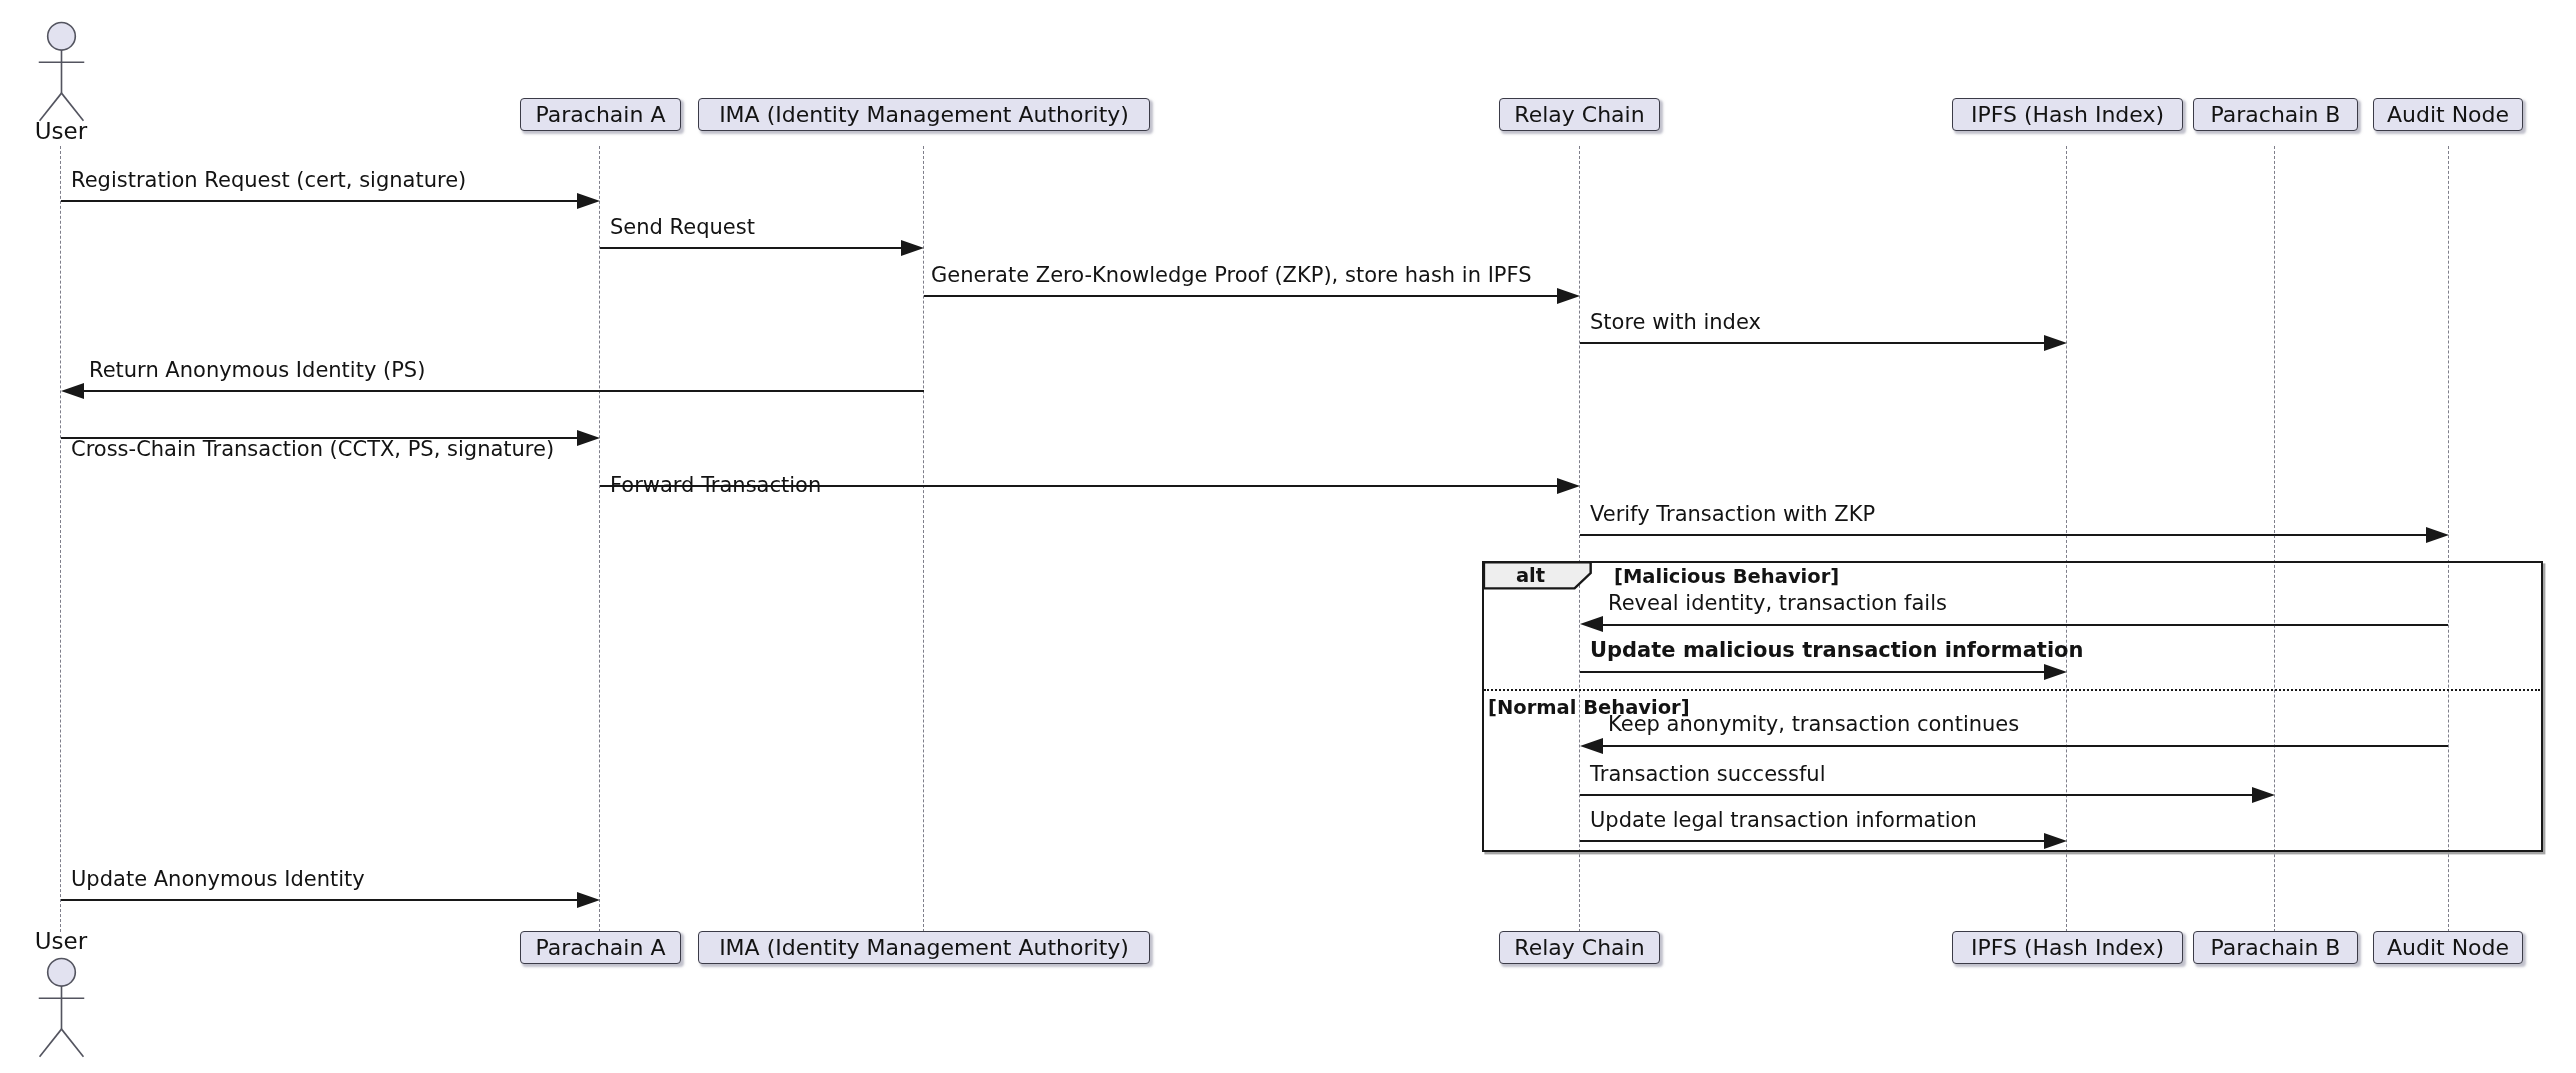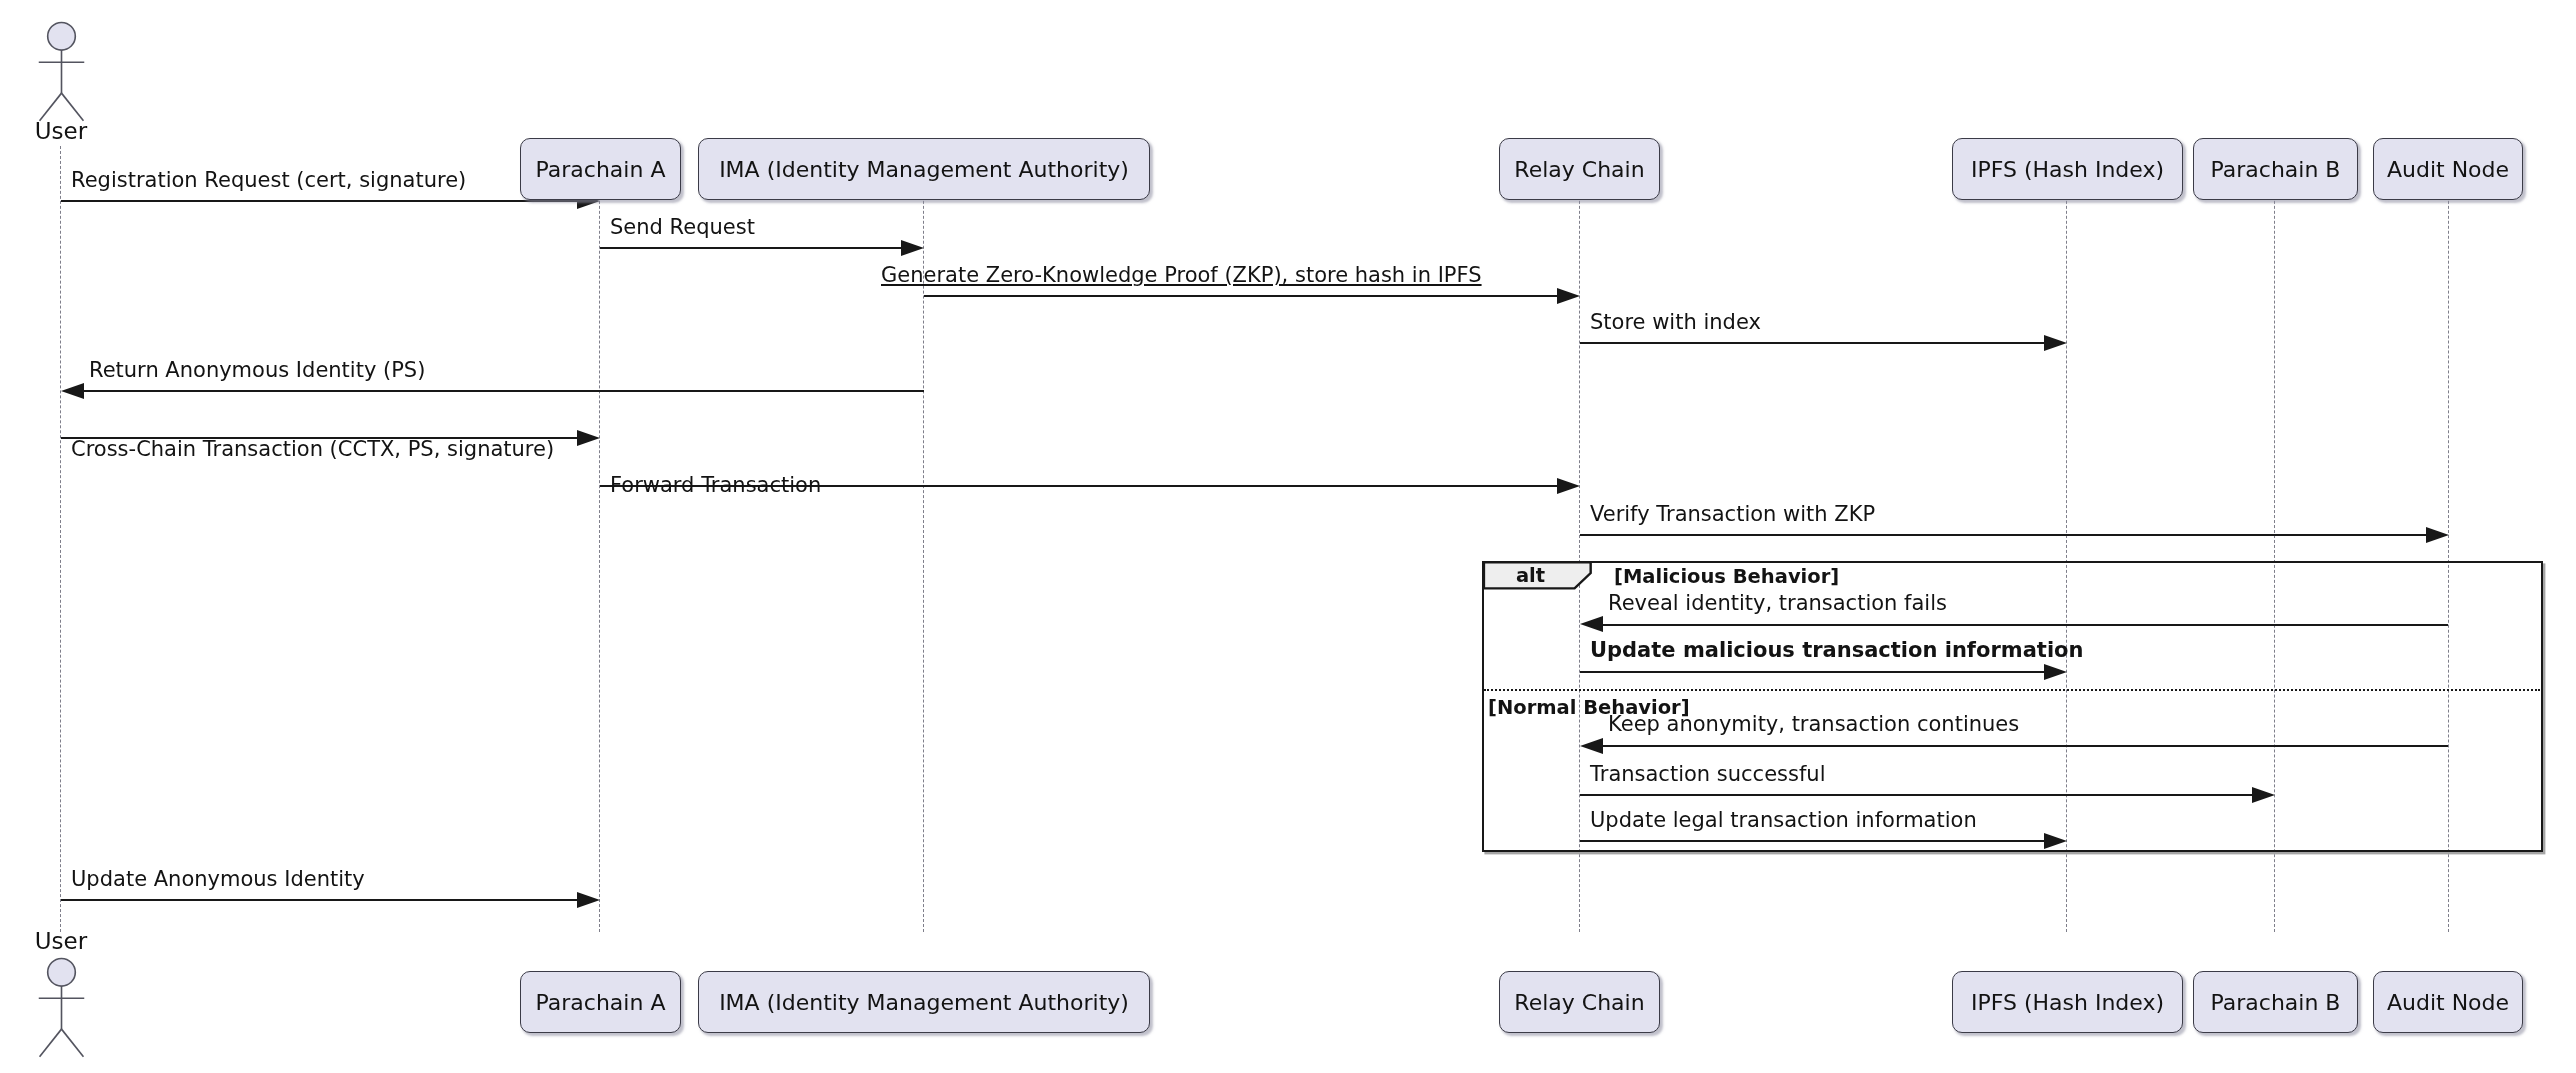--- a/index.html
+++ b/index.html
@@ -1,25 +1,25 @@
 <!DOCTYPE html>
 <html style="font-size:13px"><head>
 <meta charset="utf-8">
 <style>
   html,body{margin:0;padding:0;background:#ffffff;}
   #stage{
     position:relative;width:2576px;height:1073px;background:#ffffff;overflow:hidden;
     font-family:"DejaVu Sans","Liberation Sans",sans-serif;color:#131313;
   }
   .pbox{
-    position:absolute;box-sizing:border-box;height:62px;
-    background:#E2E2F0;border:1.6px solid #3b3b47;border-radius:10px;
+    position:absolute;box-sizing:border-box;height:33px;
+    background:#E2E2F0;border:1.6px solid #3b3b47;border-radius:4px;
     box-shadow:2.4px 2.4px 2.4px rgba(140,140,160,.55);
     display:flex;align-items:center;justify-content:center;
-    font-size:22px;white-space:nowrap;z-index:6;margin-top:40px;
+    font-size:22px;white-space:nowrap;z-index:6;
   }
   .lifeline{position:absolute;width:0;border-left:1.6px dashed #7e7e8a;z-index:1;}
   .mlabel{position:absolute;font-size:21px;height:26px;line-height:26px;white-space:nowrap;z-index:4;}
   .mline{position:absolute;height:2.4px;background:#181818;z-index:3;}
   .ah{position:absolute;width:0;height:0;border-top:8.1px solid transparent;border-bottom:8.1px solid transparent;z-index:4;}
   .ah-r{border-left:23px solid #181818;}
   .ah-l{border-right:23px solid #181818;}
   .frame{position:absolute;box-sizing:border-box;border:2.4px solid #181818;background:transparent;box-shadow:2.4px 2.4px 0 #a5a5a5;z-index:2;}
   .divider{position:absolute;height:0;border-top:2.4px dotted #181818;z-index:3;}
   .guard{position:absolute;font-weight:bold;font-size:19.5px;height:24.4px;line-height:24.4px;white-space:nowrap;z-index:5;}
@@ -42,21 +42,21 @@
     <div class="frame" style="left: 1482px; top: 561px; width: 1061px; height: 291px;"></div>
     <div class="divider" style="left: 1484px; top: 689px; width: 1056px;"></div>
     <div class="mline" style="left: 61px; top: 200px; width: 520px;"></div>
     <div class="ah ah-r" style="left: 577px; top: 193px;"></div>
     <div class="mlabel" style="left: 71px; top: 167px;">Registration Request (cert, signature)</div>
     <div class="mline" style="left: 600px; top: 247px; width: 304px;"></div>
     <div class="ah ah-r" style="left: 901px; top: 240px;"></div>
     <div class="mlabel" style="left: 610px; top: 214px;">Send Request</div>
     <div class="mline" style="left: 924px; top: 295px; width: 637px;"></div>
     <div class="ah ah-r" style="left: 1557px; top: 288px;"></div>
-    <div class="mlabel" style="left: 881px; top: 262px; text-decoration: underline;">Generate Zero-Knowledge Proof (ZKP), store hash in IPFS</div>
+    <div class="mlabel" style="left: 931px; top: 262px;">Generate Zero-Knowledge Proof (ZKP), store hash in IPFS</div>
     <div class="mline" style="left: 1580px; top: 342px; width: 468px;"></div>
     <div class="ah ah-r" style="left: 2044px; top: 335px;"></div>
     <div class="mlabel" style="left: 1590px; top: 309px;">Store with index</div>
     <div class="mline" style="left: 81px; top: 390px; width: 843px;"></div>
     <div class="ah ah-l" style="left: 61px; top: 383px;"></div>
     <div class="mlabel" style="left: 89px; top: 357px;">Return Anonymous Identity (PS)</div>
     <div class="mline" style="left: 61px; top: 437px; width: 520px;"></div>
     <div class="ah ah-r" style="left: 577px; top: 430px;"></div>
     <div class="mlabel" style="left: 71px; top: 404px; margin-top: 32px;">Cross-Chain Transaction (CCTX, PS, signature)</div>
     <div class="mline" style="left: 600px; top: 485px; width: 960px;"></div>

